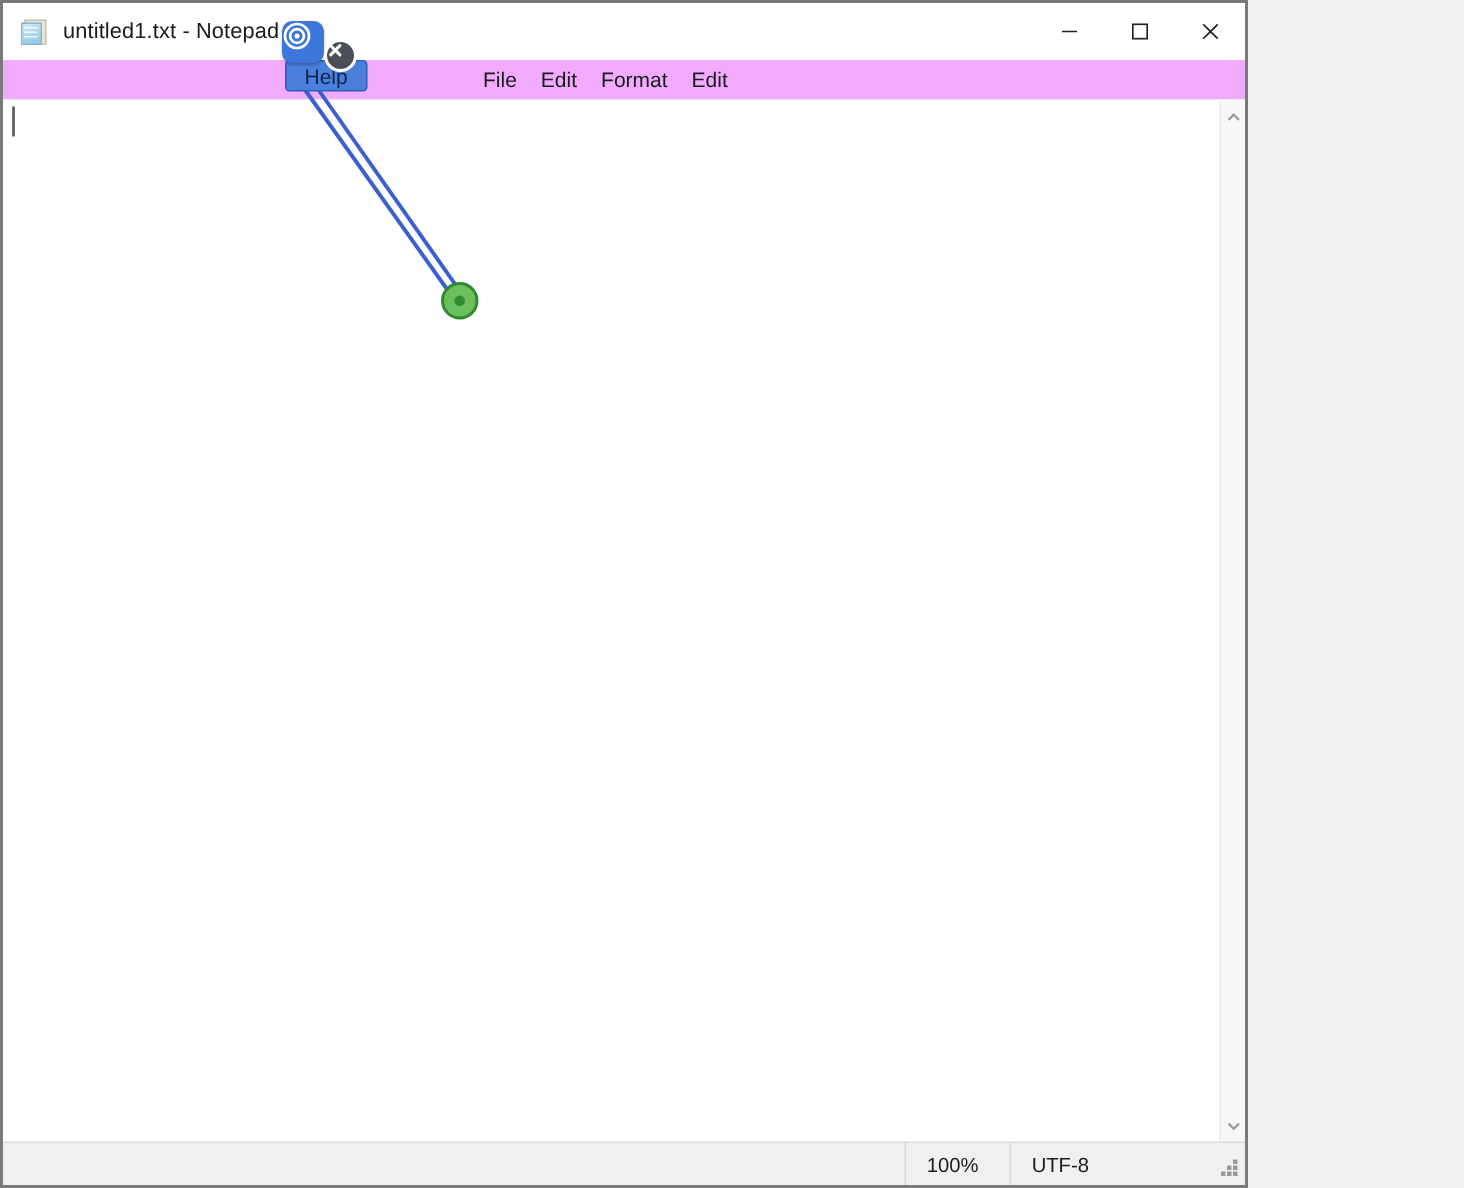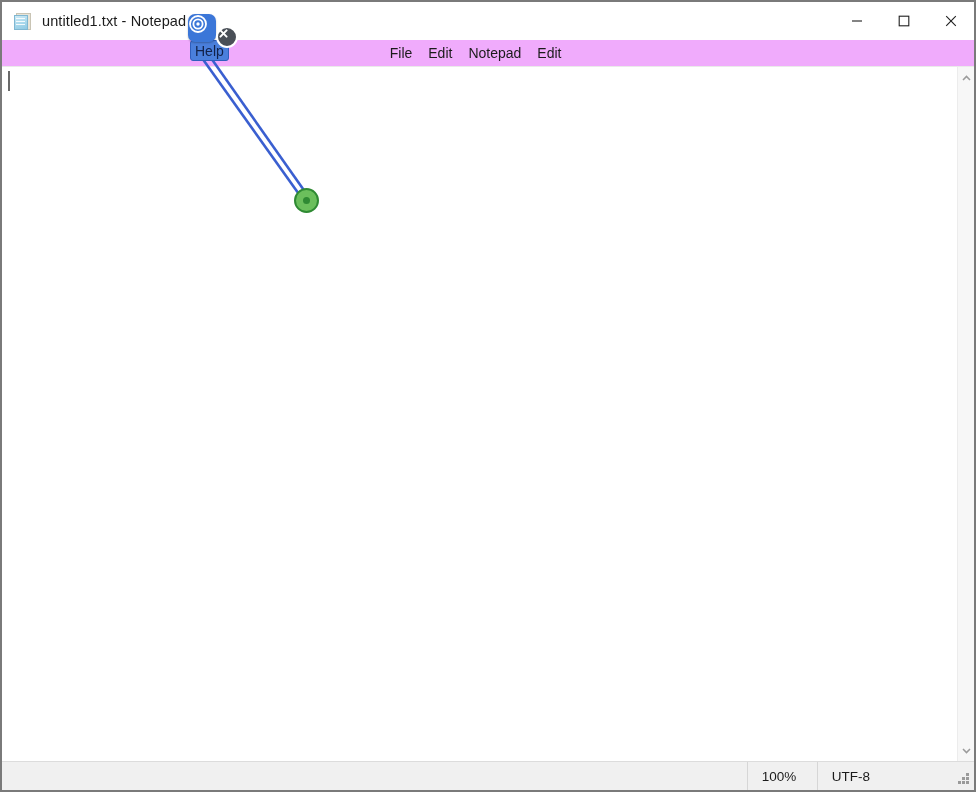--- a/index.html
+++ b/index.html
@@ -17,21 +17,21 @@
     width: 976px;
     height: 792px;
     background: #f0f0f0;
   }
 
   
   .window {
     position: absolute;
     left: 0;
     top: 0;
-    width: 976px;
+    width: 832px;
     height: 792px;
     background: #ffffff;
     border-left: 2px solid #7a7a7a;
     border-right: 2px solid #7a7a7a;
     border-bottom: 2px solid #7a7a7a;
     border-top: 2px solid #7a7a7a;
     box-sizing: border-box;
     overflow: hidden;
   }
 
@@ -254,21 +254,21 @@
     display: flex;
     align-items: center;
     justify-content: center;
     box-shadow: 0 1px 2px rgba(0,0,0,.25);
   }
   .anno-label {
     position: absolute;
     left: 190px;
     top: 40px;
     height: 21px;
-    padding: 0 4px;
+    padding: 0 12px;
     background: #4a7fdc;
     border: 1px solid #2f5fbd;
     border-radius: 3px;
     display: flex;
     align-items: center;
     box-sizing: border-box;
   }
   .anno-label span {
     font-size: 14px;
     color: #12224a;
@@ -345,21 +345,21 @@
             <line x1="1.2" y1="1.2" x2="10.8" y2="10.8" stroke="#202020" stroke-width="1.1"></line>
             <line x1="10.8" y1="1.2" x2="1.2" y2="10.8" stroke="#202020" stroke-width="1.1"></line>
           </svg>
         </div>
       </div>
     </div>
 
     <div class="menubar">
       <div class="menu-item">File</div>
       <div class="menu-item">Edit</div>
-      <div class="menu-item">Notepad</div>
+      <div class="menu-item">Format</div>
       <div class="menu-item">Edit</div>
       <div class="menu-item" style="visibility:hidden">Help</div>
     </div>
 
     <div class="editor-wrap">
       <div class="editor-area">
         <div class="caret"></div>
       </div>
 
       <div class="scrollbar">

